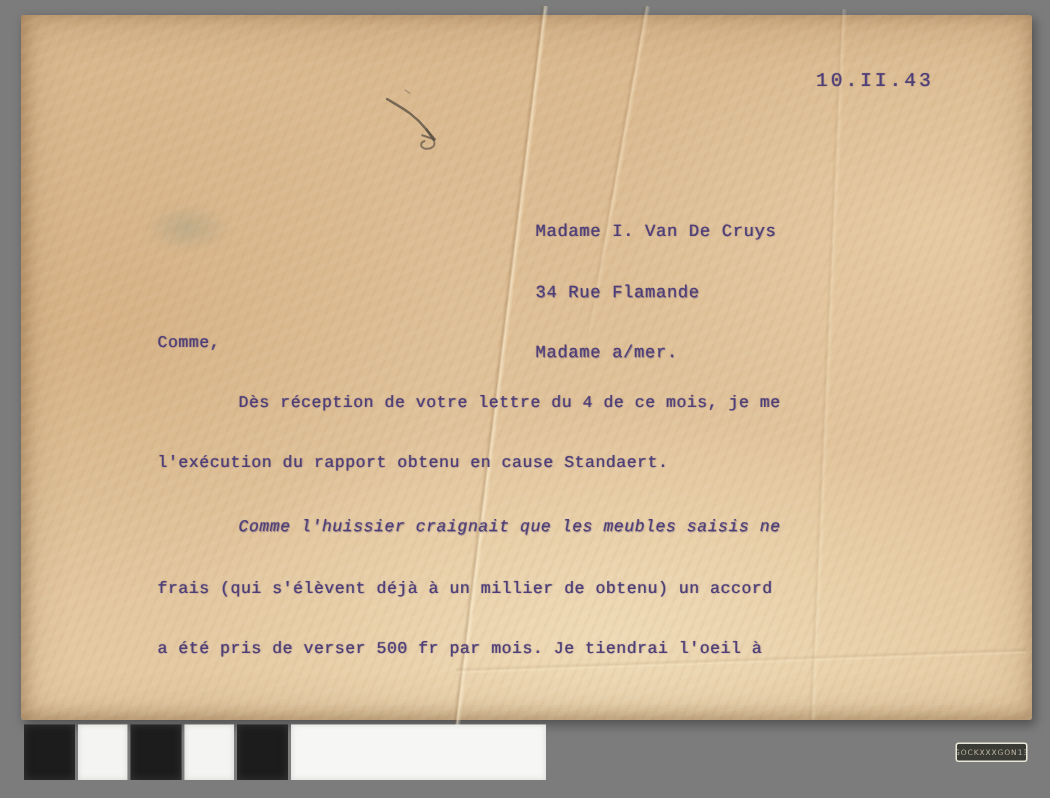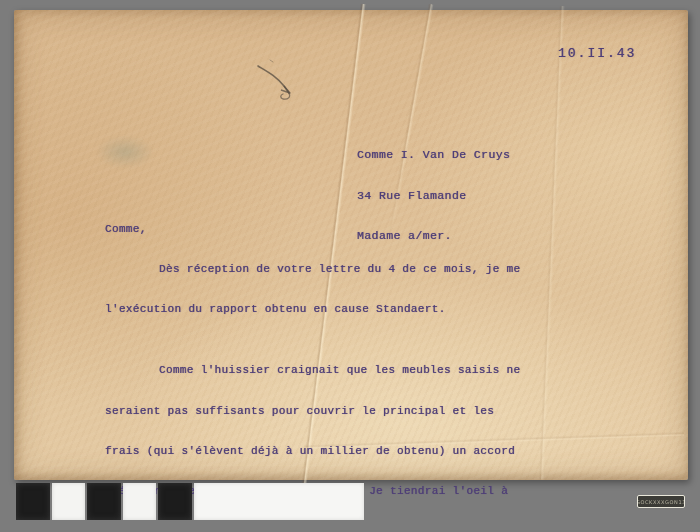--- a/index.html
+++ b/index.html
@@ -59,26 +59,26 @@
     filter: blur(2px);
   }
 
   
   .ink {
     position: absolute;
     color: #4e3e78;
     text-shadow: 0.4px 0.4px 0.7px rgba(74,58,114,0.60), -0.3px 0px 0.6px rgba(74,58,114,0.35);
     white-space: pre;
   }
-  .date-line { left: 544px; top: 36px; font-size: 13px; letter-spacing: 2px; }
+  .date-line { left: 530px; top: 36px; font-size: 13px; letter-spacing: 2px; }
   .recipient { left: 343px; top: 111px; font-size: 11.5px; line-height: 13.5px; letter-spacing: 0.4px; }
   .body-text { left: 91px; top: 186px; font-size: 11px; line-height: 13.4px; letter-spacing: 0.35px; }
   .body-text .line { min-height: 13.4px; }
   .body-text .indent { padding-left: 54px; }
-  .body-text .para-gap-sm { margin-top: 21px; }
+  .body-text .para-gap-sm { margin-top: 3px; font-style: italic; }
 
   
   .pen-mark { position: absolute; left: 226px; top: 42px; width: 70px; height: 56px; }
 
   
   .strip {
     position: absolute; left: 16px; top: 483px;
     display: flex; gap: 2px; height: 37px;
   }
   .seg { height: 37px; }
@@ -107,31 +107,30 @@
 
   <div class="crease crease-v crease-1"></div>
   <div class="crease crease-v crease-2"></div>
   <div class="crease crease-v crease-3"></div>
   <div class="crease crease-h"></div>
   <div class="smudge"></div>
 
   <div class="ink date-line">10.II.43</div>
 
   <div class="ink recipient">
-    <div class="line">Comme I. Van De Cruys</div>
+    <div class="line">Madame I. Van De Cruys</div>
     <div class="line">34 Rue Flamande</div>
     <div class="line">Madame a/mer.</div>
   </div>
 
   <div class="ink body-text">
     <div class="line">Comme,</div>
     <div class="line indent">Dès réception de votre lettre du 4 de ce mois, je me</div>
     <div class="line">l'exécution du rapport obtenu en cause Standaert.</div>
     <div class="line indent para-gap-sm">Comme l'huissier craignait que les meubles saisis ne</div>
-    <div class="line">seraient pas suffisants pour couvrir le principal et les</div>
     <div class="line">frais (qui s'élèvent déjà à un millier de obtenu) un accord</div>
     <div class="line">a été pris de verser 500 fr par mois. Je tiendrai l'oeil à</div>
     
     
     
     
     
   </div>
 
   <svg class="pen-mark" viewBox="0 0 70 56">

